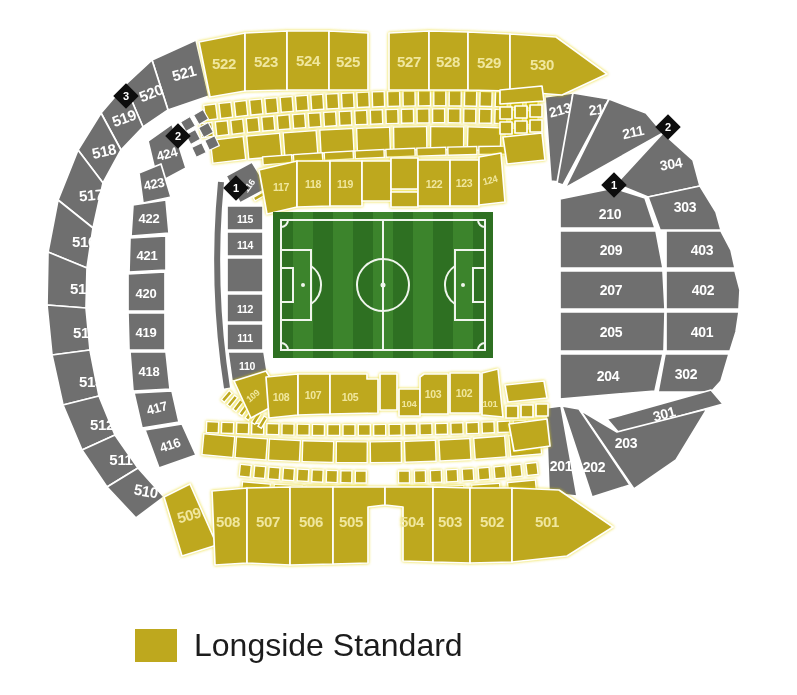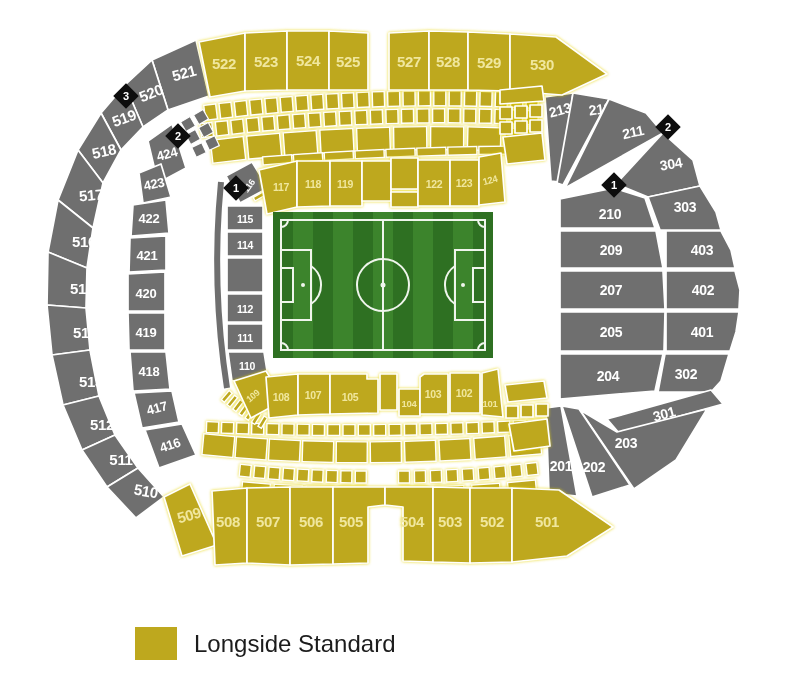--- a/index.html
+++ b/index.html
@@ -8,21 +8,21 @@
   #map{position:absolute;left:0;top:0;}
   .sec{stroke:#ffffff;stroke-width:1.7;stroke-linejoin:round;}
   .sec.standard{cursor:pointer;}
   #layer-sections-standard, #layer-deco-y{filter:drop-shadow(0 0 1.5px rgba(232,212,0,0.85));}
   .seclabel{font-family:"Liberation Sans",sans-serif;font-weight:bold;
             text-anchor:middle;pointer-events:none;letter-spacing:-0.3px;}
   .marker-label{font-family:"Liberation Sans",sans-serif;font-weight:bold;text-anchor:middle;}
   .pitchline{fill:none;stroke:#eff5ec;stroke-width:2;}
   #legend{position:absolute;left:135px;top:627px;display:flex;align-items:center;}
   #legend .swatch{width:42px;height:33px;display:inline-block;}
-  #legend .lbl{margin-left:17px;font-size:24px;color:#1c1c1c;
+  #legend .lbl{margin-left:17px;font-size:32px;color:#1c1c1c;
                font-family:"Liberation Sans",sans-serif;}
 </style>
 </head>
 <body>
 
 <div id="stage">
   <svg id="map" width="797" height="610" viewBox="0 0 797 610" xmlns="http://www.w3.org/2000/svg">
     <g id="layer-deco-y">
         <rect x="204.59245867768595" y="104.56095041322314" width="12" height="15" fill="#BEA81E" stroke="#ffffff" stroke-width="1.4" transform="rotate(-6.9 210.6 112.1)"></rect>
         <rect x="219.78667355371903" y="102.77582644628102" width="12" height="15" fill="#BEA81E" stroke="#ffffff" stroke-width="1.4" transform="rotate(-6.5 225.8 110.3)"></rect>

